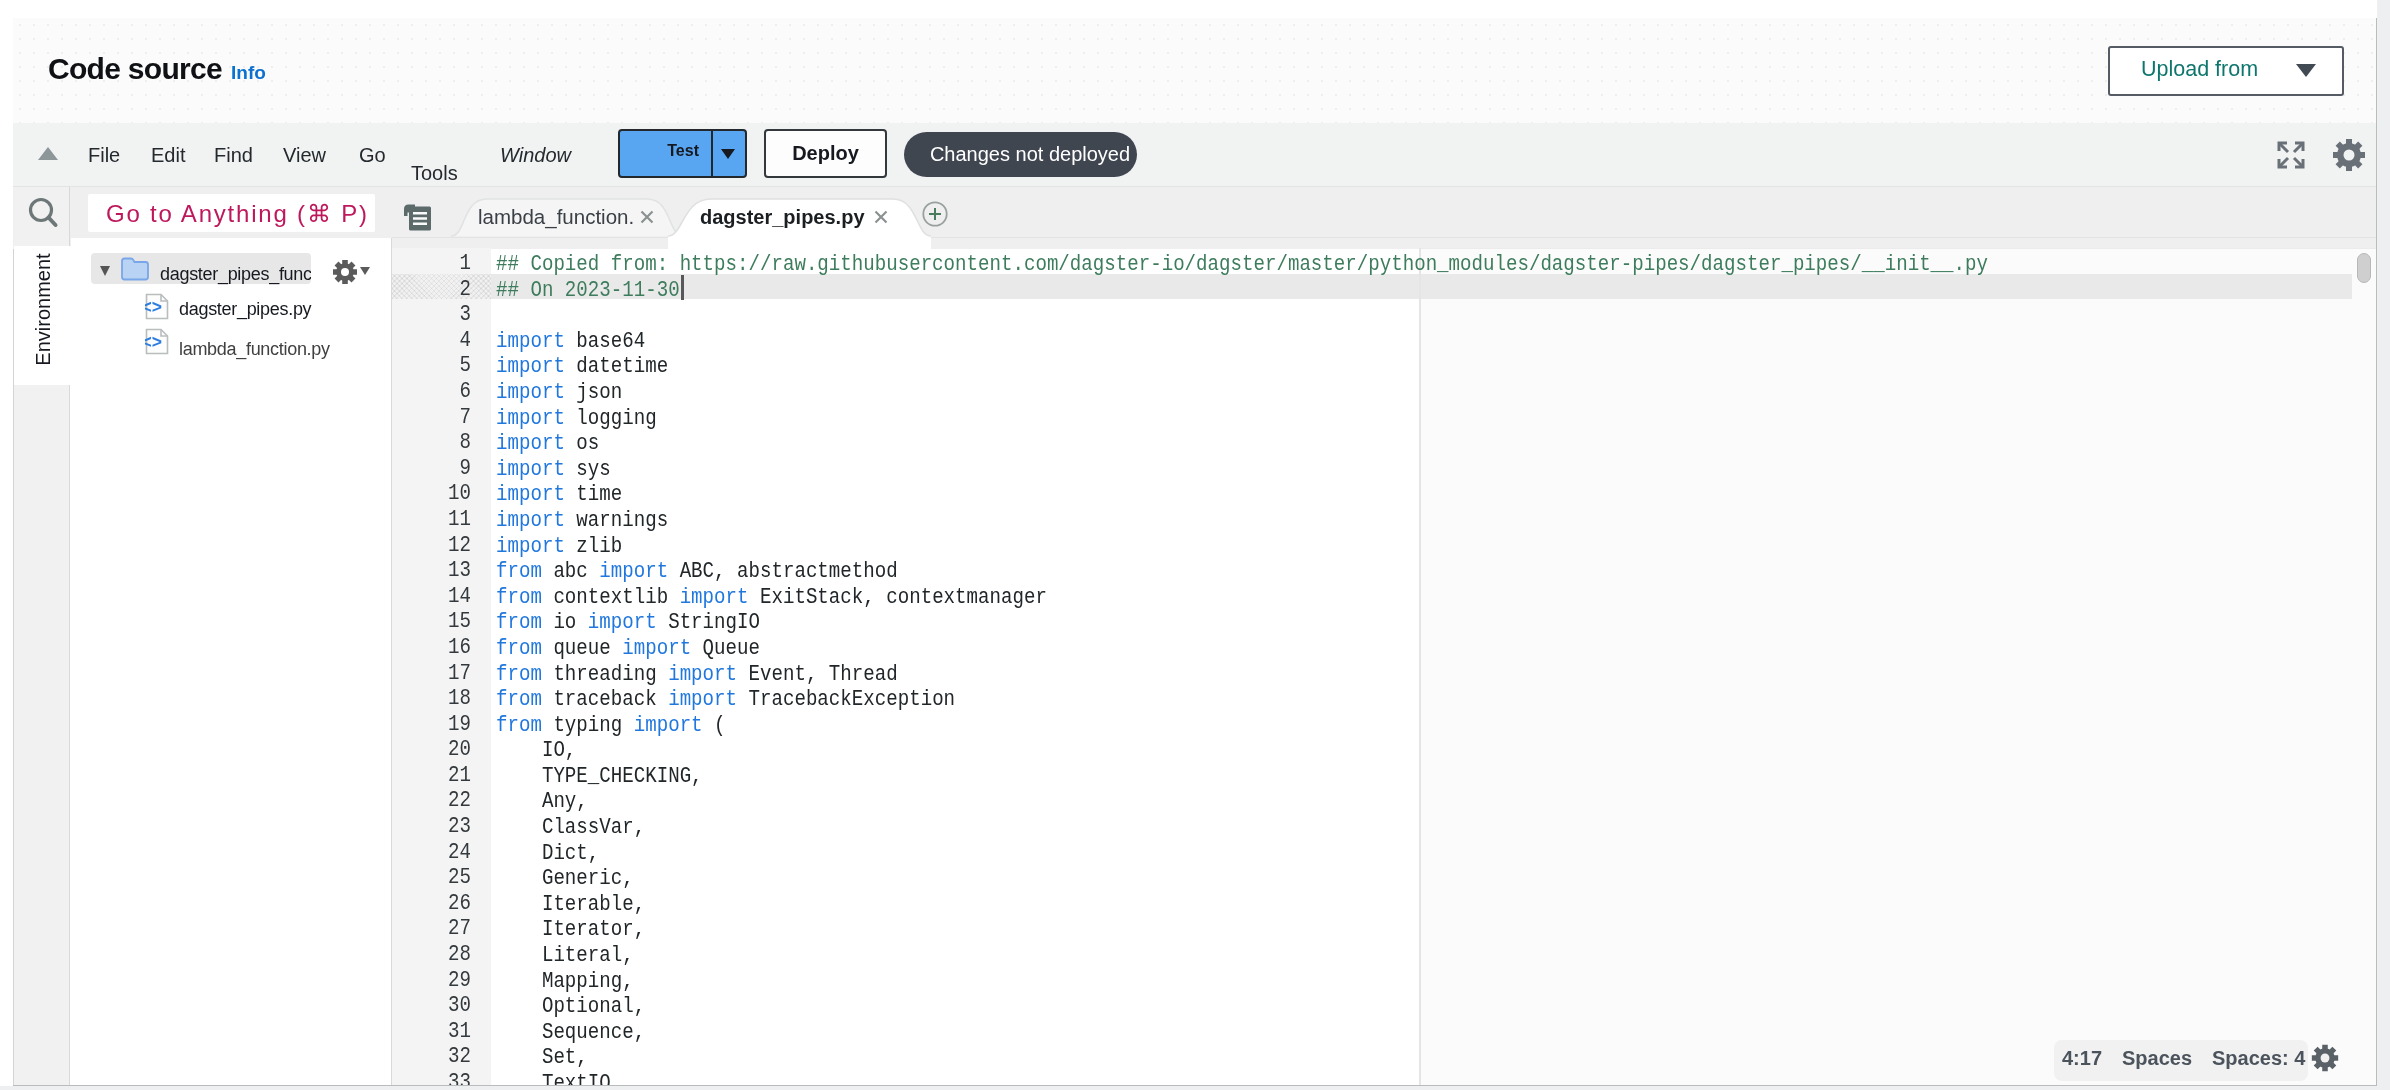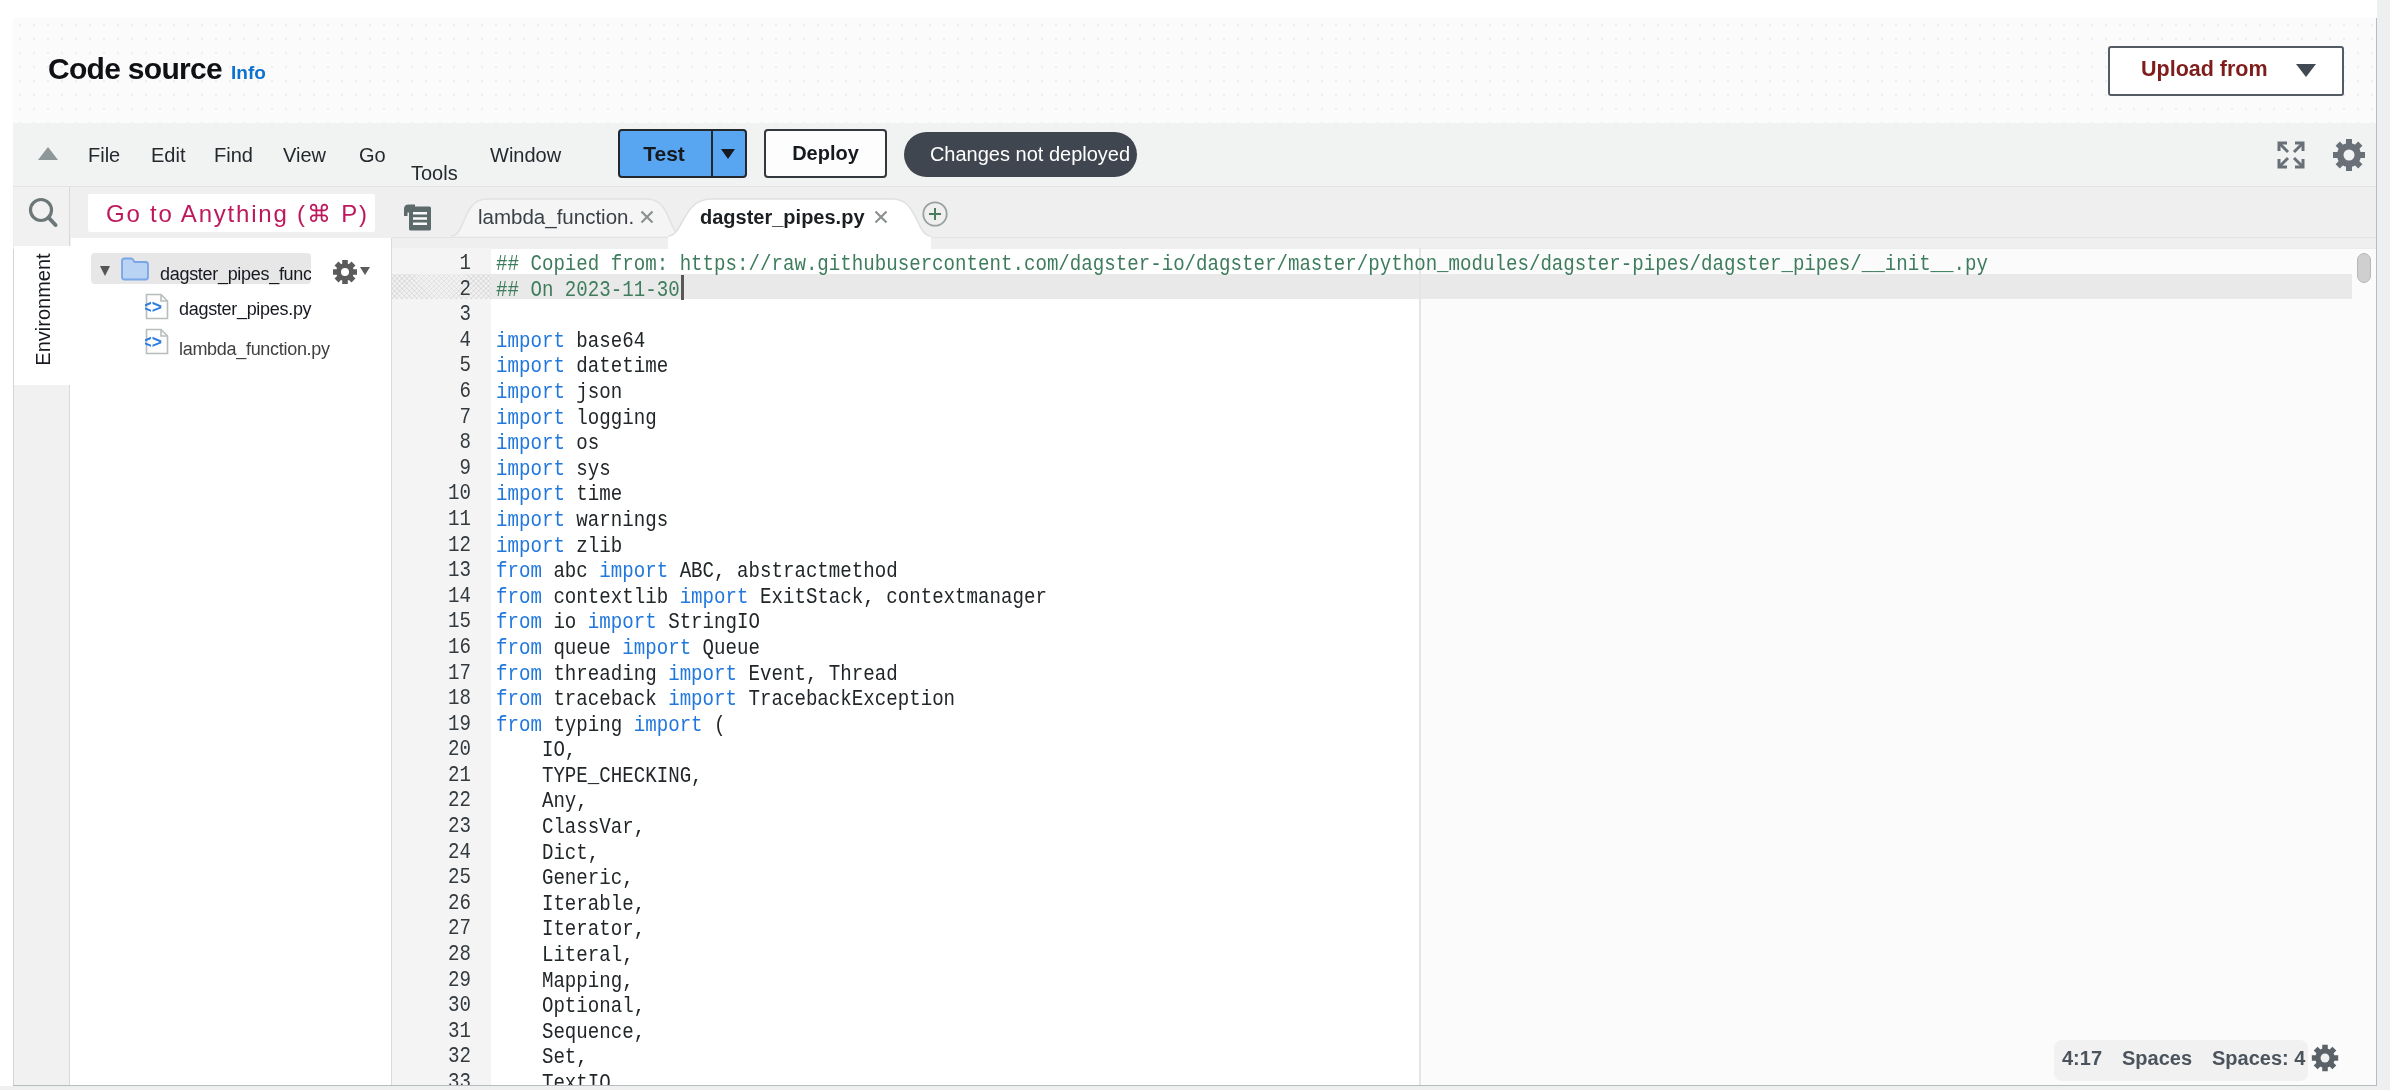--- a/index.html
+++ b/index.html
@@ -15,29 +15,29 @@
 #card { left:13px; top:18px; width:2364px; height:1068px; background:#fff; border:1px solid #d2d5d5; }
 #status, #statustext, #geardown { z-index:10; }
 
 #header { left:13px; top:18px; width:2364px; height:105px;
   background-color:#fbfbfb;
   background-image:radial-gradient(circle, #eeeeee 1px, rgba(0,0,0,0) 1.2px);
   background-size:14px 14px; }
 #title { left:48px; top:52px; font-size:30px; font-weight:bold; color:#0f1114; letter-spacing:-0.7px; }
 #info { left:231px; top:62px; font-size:19px; font-weight:bold; color:#0c71cf; }
 #uploadbtn { left:2108px; top:46px; width:236px; height:50px; background:#fff; border:2px solid #545b64; border-radius:3px; }
-#uploadtext { left:2141px; top:57px; font-size:21.5px; font-weight:bold; color:#7f1d1d; }
+#uploadtext { left:2141px; top:57px; font-size:21.5px; font-weight:normal; color:#0f766e; }
 #uploadcaret { left:2296px; top:64px; width:0; height:0; border-left:10px solid transparent; border-right:10px solid transparent; border-top:13px solid #414a53; }
 
 #toolbar { left:13px; top:123px; width:2364px; height:64px; background:#f1f2f2; border-bottom:1px solid #e2e3e3; }
 #collapsetri { left:38px; top:147px; width:0; height:0; border-left:10px solid transparent; border-right:10px solid transparent; border-bottom:13px solid #8d9699; }
 .menuitem { top:144px; font-size:20px; color:#24292e; }
 #testbtn { left:618px; top:129px; width:129px; height:49px; background:#58a6f2; border:2px solid #23282d; border-radius:4px; }
 #testdivider { left:711px; top:129px; width:2px; height:49px; background:#23282d; }
-#testlabel { left:629px; top:142px; width:70px; text-align:center; font-size:21px; font-weight:bold; color:#16191f; }
+#testlabel { left:629px; top:142px; width:70px; text-align:right; font-size:16px; font-weight:bold; color:#16191f; }
 #testcaret { left:721px; top:149px; width:0; height:0; border-left:7.5px solid transparent; border-right:7.5px solid transparent; border-top:10.5px solid #16191f; }
 #deploybtn { left:764px; top:129px; width:123px; height:49px; background:#fdfdfd; border:2px solid #33383d; border-radius:4px; }
 #deploylabel { left:764px; top:142px; width:123px; text-align:center; font-size:20px; font-weight:bold; color:#16191f; }
 #pill { left:904px; top:132px; width:233px; height:45px; background:#404650; border-radius:23px; }
 #pilltext { left:904px; top:143px; width:252px; text-align:center; font-size:20px; color:#fff; }
 
 #striprow { left:13px; top:187px; width:2364px; height:62px; background:#efeff0; }
 #tabline { left:392px; top:237px; width:1985px; height:1px; background:#e2e3e3; }
 #searchbox { left:88px; top:194px; width:287px; height:38px; background:#fff; border-radius:2px; }
 #searchph { left:106px; top:200px; font-size:24px; color:#be185d; letter-spacing:1.8px; }
@@ -90,21 +90,21 @@
   <div class="abs" id="uploadcaret"></div>
 
   <div class="abs" id="toolbar"></div>
   <div class="abs" id="collapsetri"></div>
   <div class="abs menuitem" style="left:88px;">File</div>
   <div class="abs menuitem" style="left:151px;">Edit</div>
   <div class="abs menuitem" style="left:214px;">Find</div>
   <div class="abs menuitem" style="left:283px;">View</div>
   <div class="abs menuitem" style="left:359px;">Go</div>
   <div class="abs menuitem" style="left:411px;margin-top:18px;">Tools</div>
-  <div class="abs menuitem" style="left:490px;">Window</div>
+  <div class="abs menuitem" style="left:500px;font-style:italic;">Window</div>
   <div class="abs" id="testbtn"></div>
   <div class="abs" id="testdivider"></div>
   <div class="abs" id="testlabel">Test</div>
   <div class="abs" id="testcaret"></div>
   <div class="abs" id="deploybtn"></div>
   <div class="abs" id="deploylabel">Deploy</div>
   <div class="abs" id="pill"></div>
   <div class="abs" id="pilltext">Changes not deployed</div>
   <svg class="abs" id="fsicon" width="30" height="30" style="left:2276px; top:140px;" viewBox="0 0 30 30">
     <g stroke="#697077" stroke-width="3" fill="#697077">

